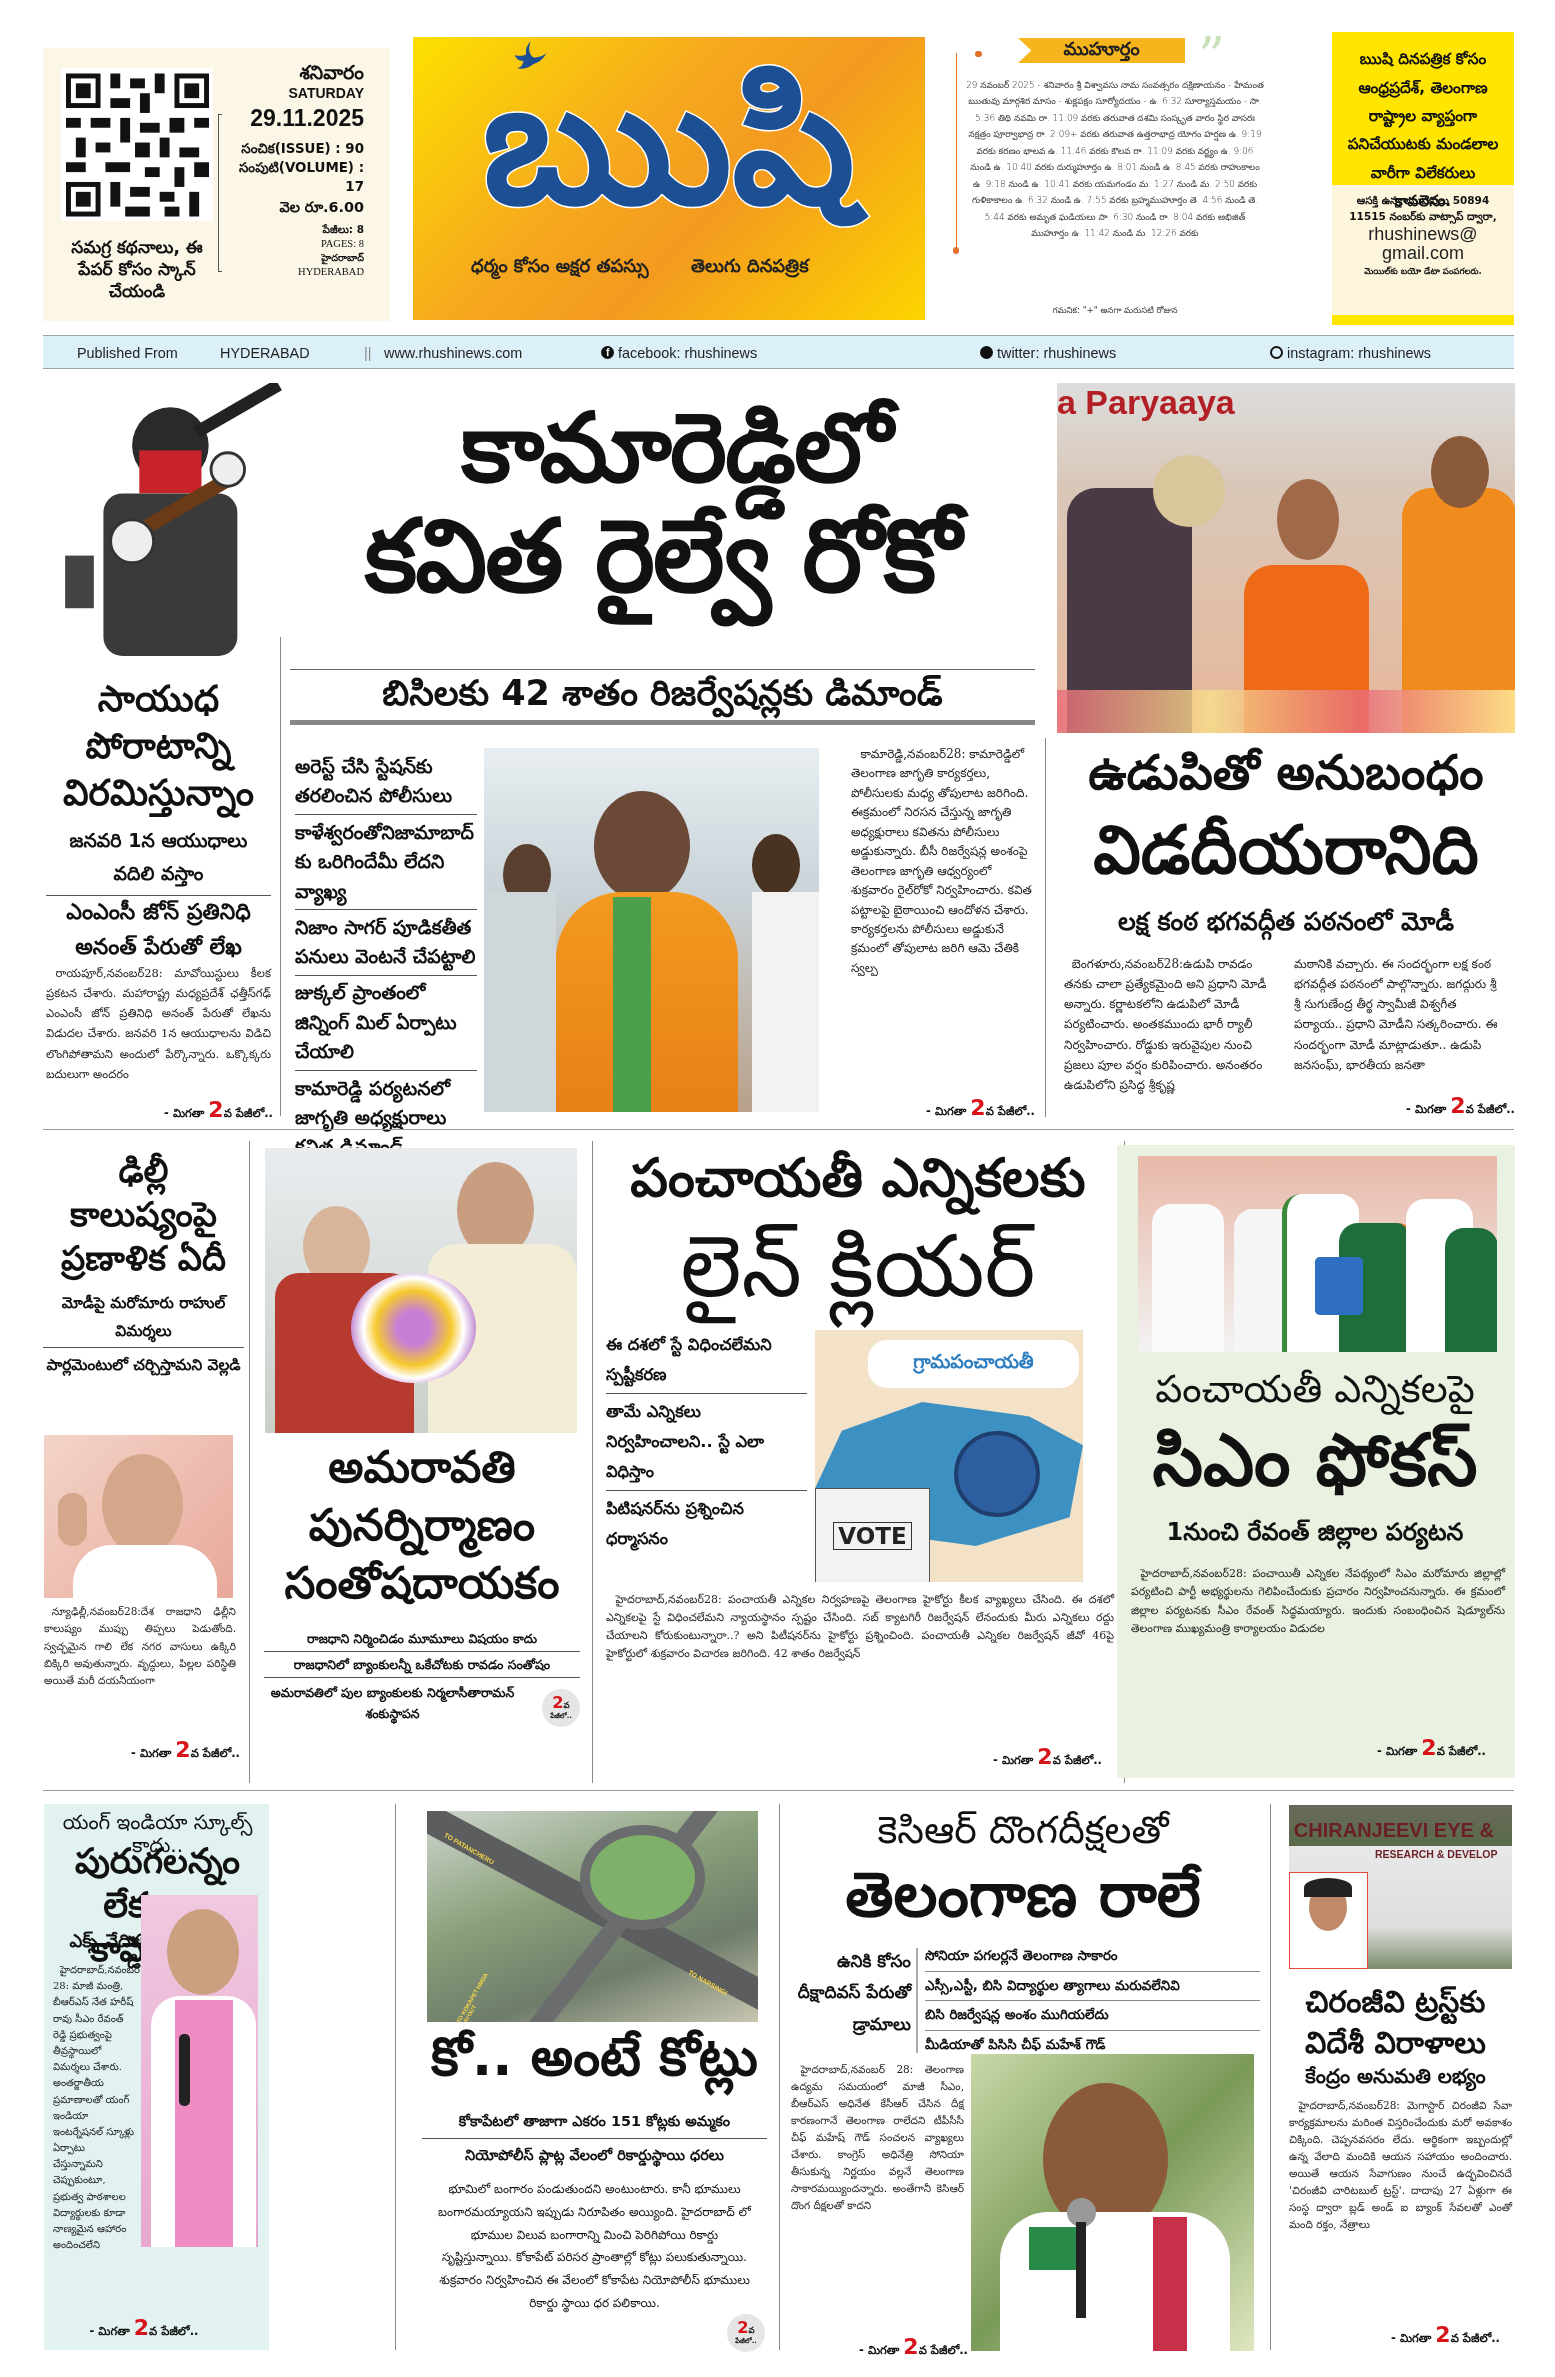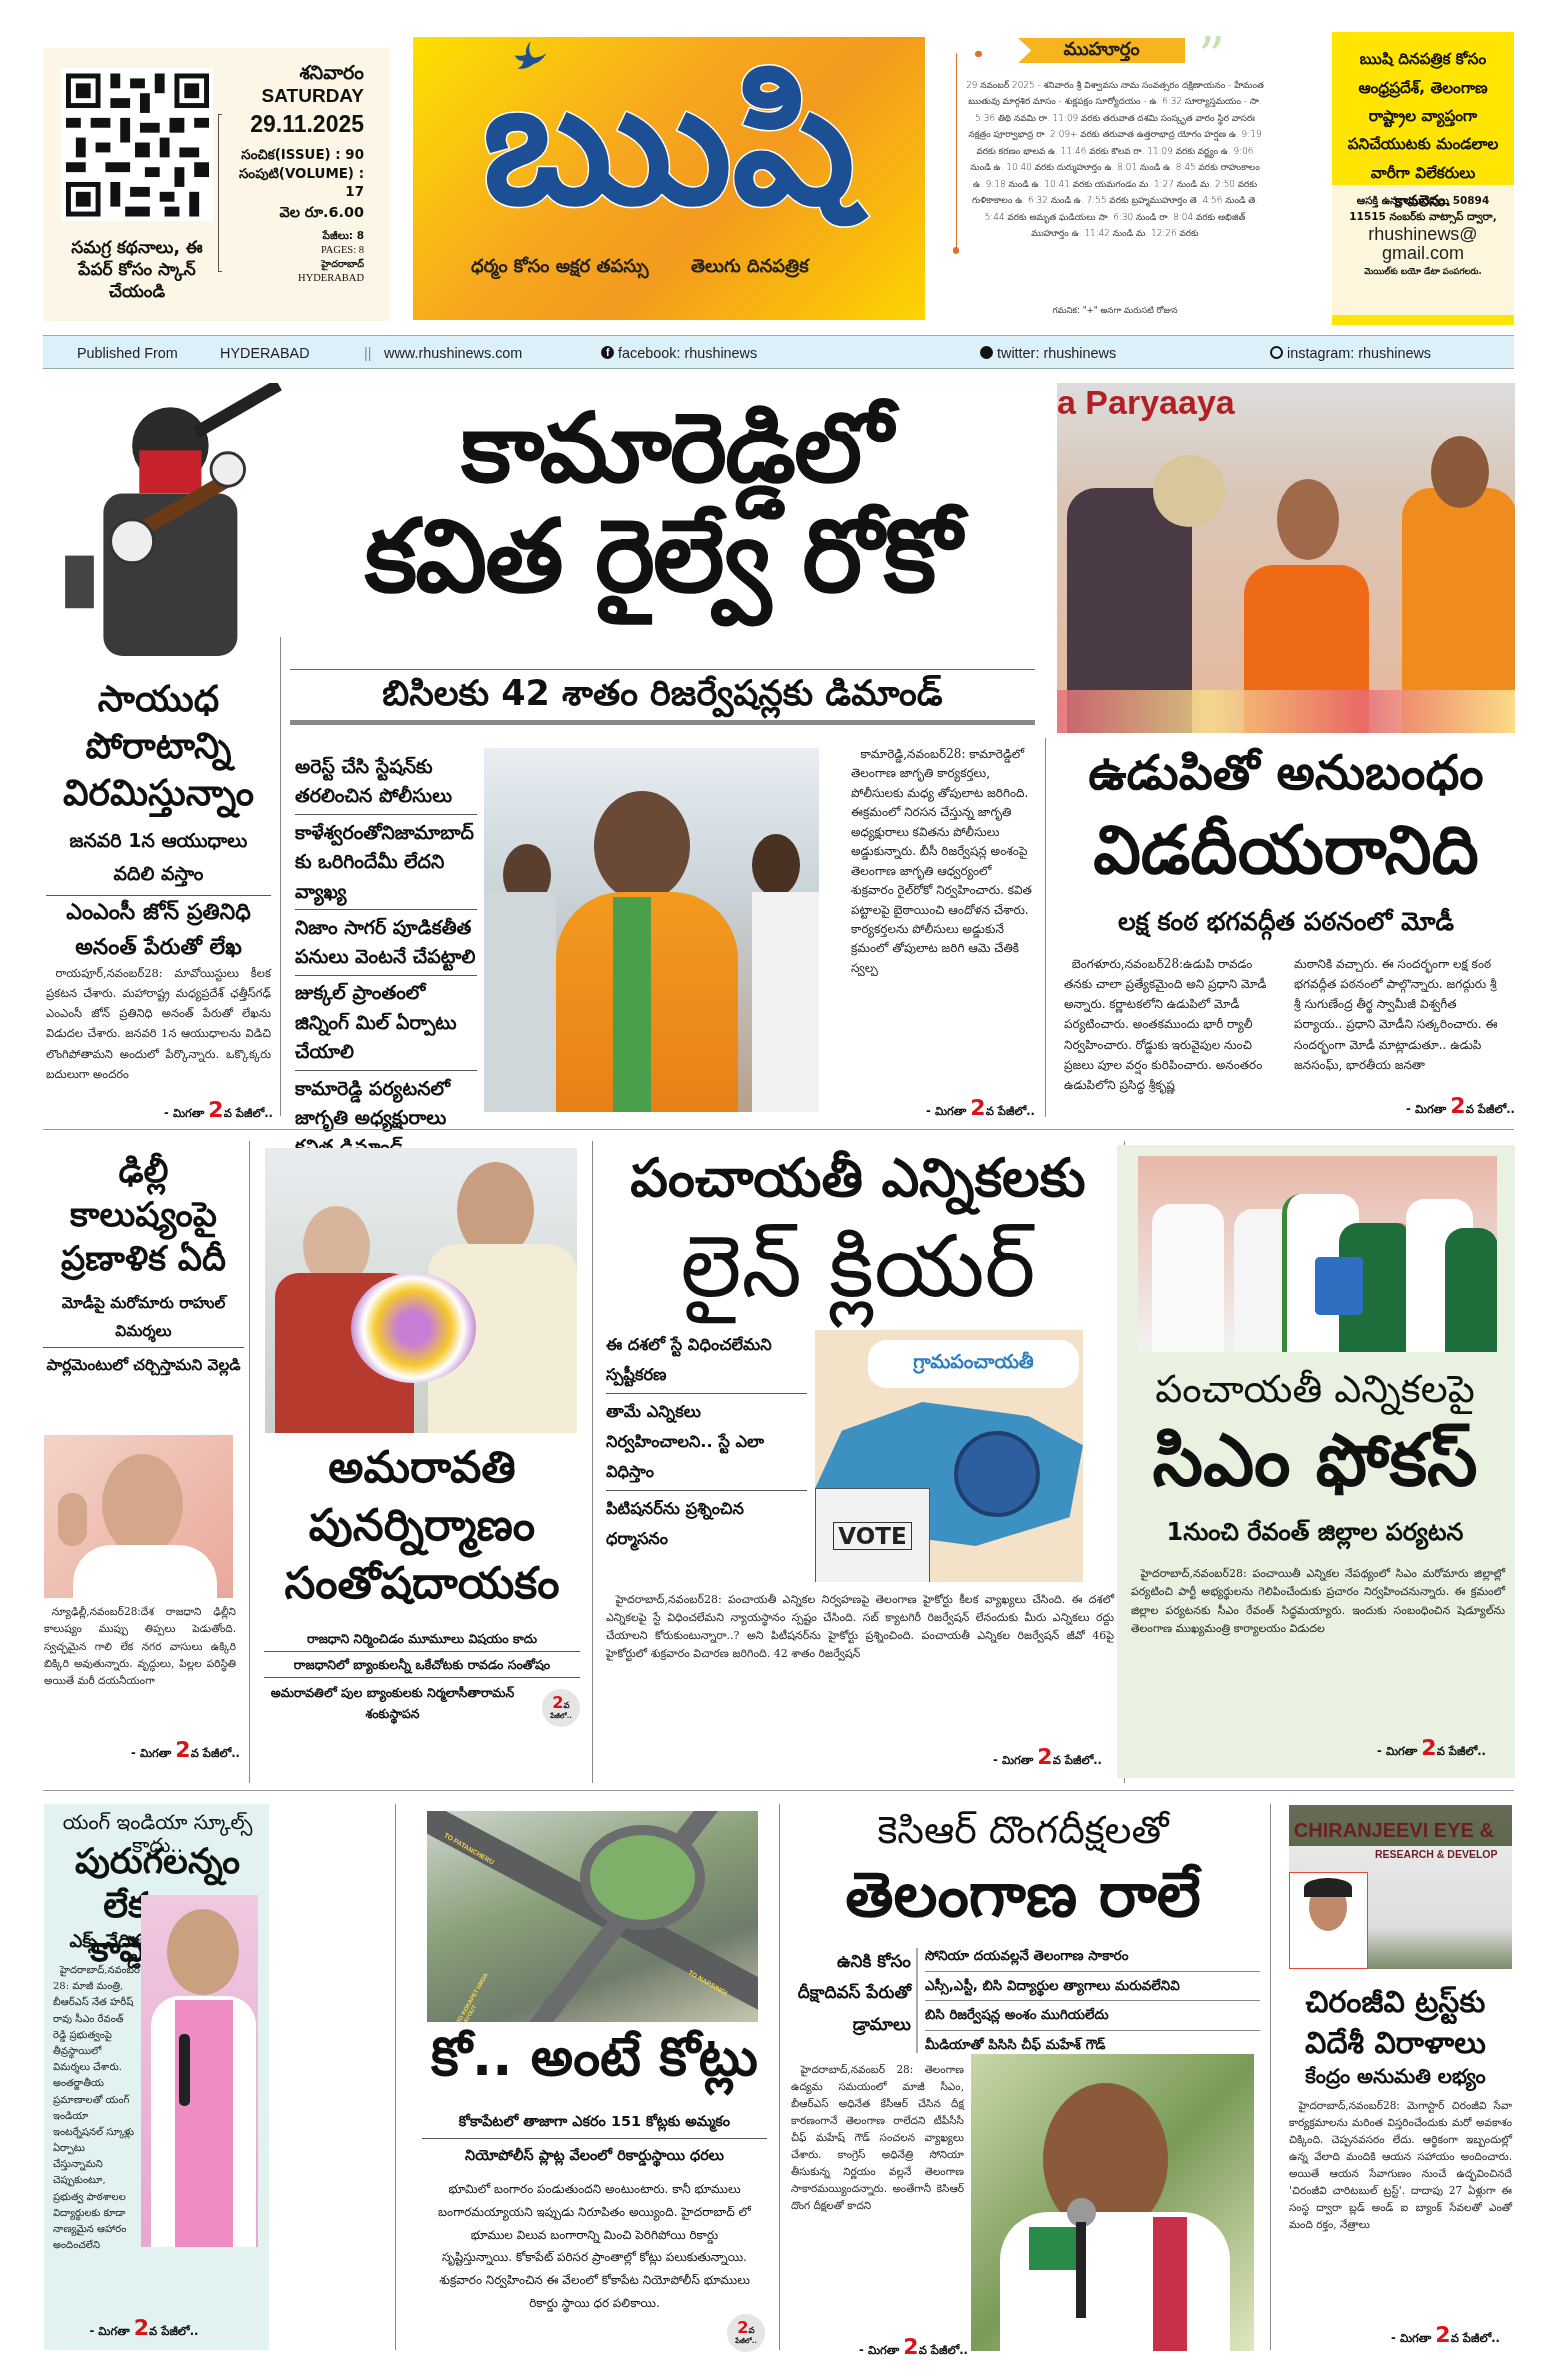--- a/index.html
+++ b/index.html
@@ -62,21 +62,21 @@
         <rect x="12" y="27" width="5" height="2"></rect>
         <rect x="20" y="27" width="3" height="2"></rect>
     </g>
   </svg>
 </div>
 <div class="abs" style="left:61px;top:236px;width:152px;font-size:17px;font-weight:bold;text-align:center;line-height:1.3;">సమగ్ర కథనాలు, ఈ పేపర్ కోసం స్కాన్ చేయండి</div>
 
 <div class="abs" style="left:218px;top:114px;width:3.8px;height:158px;border-left:1px solid #555;border-top:1px solid #555;border-bottom:1px solid #555;"></div>
 <div class="abs" style="left:225px;top:60px;width:139px;text-align:right;color:#111;">
   <div style="font-size:19px;font-weight:bold;line-height:1.35;">శనివారం</div>
-  <div style="font-size:19px;font-weight:bold;font-family:'Liberation Sans',sans-serif;line-height:1.1;">SATURDAY</div>
+  <div style="font-size:14px;font-weight:bold;font-family:'Liberation Sans',sans-serif;line-height:1.1;">SATURDAY</div>
   <div style="font-size:23px;font-weight:bold;font-family:'Liberation Sans',sans-serif;line-height:1.5;">29.11.2025</div>
   <div style="font-size:13.4px;font-weight:bold;line-height:1.4;margin-top:4.8px;">సంచిక(ISSUE) : 90</div>
   <div style="font-size:13.4px;font-weight:bold;line-height:1.4;">సంపుటి(VOLUME) : 17</div>
   <div style="font-size:14.4px;font-weight:bold;line-height:1.4;">వెల రూ.6.00</div>
   <div style="font-size:10.5px;font-weight:bold;margin-top:6.7px;">పేజీలు: 8</div>
   <div style="font-size:10.5px;font-family:'Liberation Serif',serif;">PAGES: 8</div>
   <div style="font-size:9.6px;font-weight:bold;margin-top:2.9px;">హైదరాబాద్</div>
   <div style="font-size:10.5px;font-family:'Liberation Serif',serif;">HYDERABAD</div>
 </div>
 
@@ -309,21 +309,21 @@
 <div class="badge" style="left:727px;top:2314px;">
   <span><span class="n">2</span><span>వ</span></span>
   <span style="font-size:6.7px;">పేజీలో..</span>
 </div>
 
 <div class="abs hl" style="left:786px;top:1809px;width:474px;font-size:38px;font-weight:normal;">కెసిఆర్ దొంగదీక్షలతో</div>
 <div class="abs hl" style="left:786px;top:1859px;width:474px;font-size:62px;">తెలంగాణ రాలే</div>
 <div class="abs hl" style="left:791px;top:1946px;width:120px;font-size:17px;line-height:1.85;text-align:right;">ఉనికి కోసం దీక్షాదివస్ పేరుతో డ్రామాలు</div>
 <div class="vline" style="left:916px;top:1948px;height:105px;width:2.4px;background:#aaa;"></div>
 <div class="abs" style="left:925px;top:1945px;width:335px;">
-  <div class="sub-item" style="font-size:13.4px;line-height:1.7;border-bottom:0.7px solid #888;">సోనియా దయవల్లనే తెలంగాణ సాకారం</div>
+  <div class="sub-item" style="font-size:13.4px;line-height:1.7;border-bottom:0.7px solid #888;">సోనియా పగలర్లనే తెలంగాణ సాకారం</div>
   <div class="sub-item" style="font-size:13.4px;line-height:1.7;border-bottom:0.7px solid #888;">ఎస్సీ,ఎస్టీ, బిసి విద్యార్థుల త్యాగాలు మరువలేనివి</div>
   <div class="sub-item" style="font-size:13.4px;line-height:1.7;border-bottom:0.7px solid #888;">బిసి రిజర్వేషన్ల అంశం ముగియలేదు</div>
   <div class="sub-item" style="font-size:13.4px;line-height:1.7;border-bottom:0;">మీడియాతో పిసిసి చీఫ్ మహేశ్ గౌడ్</div>
 </div>
 <div class="abs body-text" style="left:791px;top:2061px;width:173px;font-size:10.5px;line-height:1.62;text-indent:9.6px;">హైదరాబాద్,నవంబర్ 28: తెలంగాణ ఉద్యమ సమయంలో మాజీ సీఎం, బీఆర్‌ఎస్ అధినేత కేసీఆర్ చేసిన దీక్ష కారణంగానే తెలంగాణ రాలేదని టీపీసీసీ చీఫ్ మహేష్ గౌడ్ సంచలన వ్యాఖ్యలు చేశారు. కాంగ్రెస్ అధినేత్రి సోనియా తీసుకున్న నిర్ణయం వల్లనే తెలంగాణ సాకారమయ్యిందన్నారు. అంతేగానీ కెసిఆర్ దొంగ దీక్షలతో కాదని</div>
 <div class="photo" style="left:971px;top:2054px;width:283px;height:297px;background:linear-gradient(135deg,#c9d8a8,#7a9a58 50%,#e0e8c0);">
   <div style="position:absolute;left:72px;top:29px;width:125px;height:153px;border-radius:50%;background:#8b5a3a;"></div>
   <div style="position:absolute;left:29px;top:158px;width:230px;height:149px;background:#fff;border-radius:48px 48px 0 0;"></div>
   <div style="position:absolute;left:182px;top:163px;width:34px;height:134px;background:#c8304a;"></div>
   <div style="position:absolute;left:58px;top:173px;width:48px;height:43px;background:#2a8a4a;"></div>

